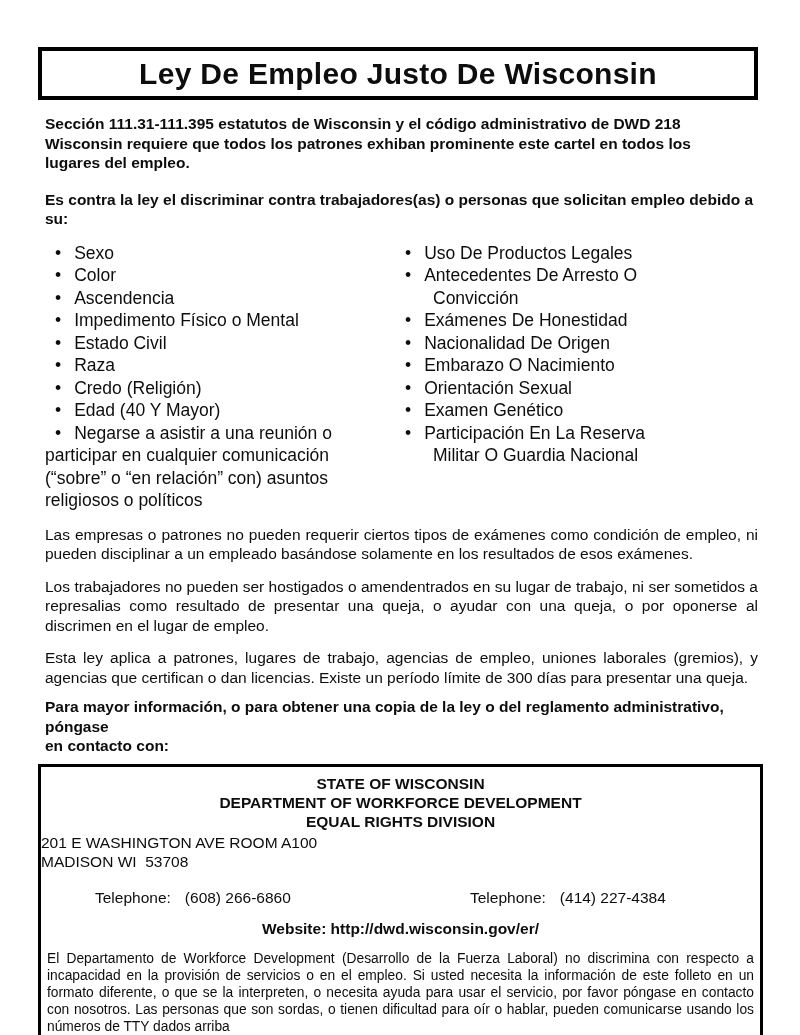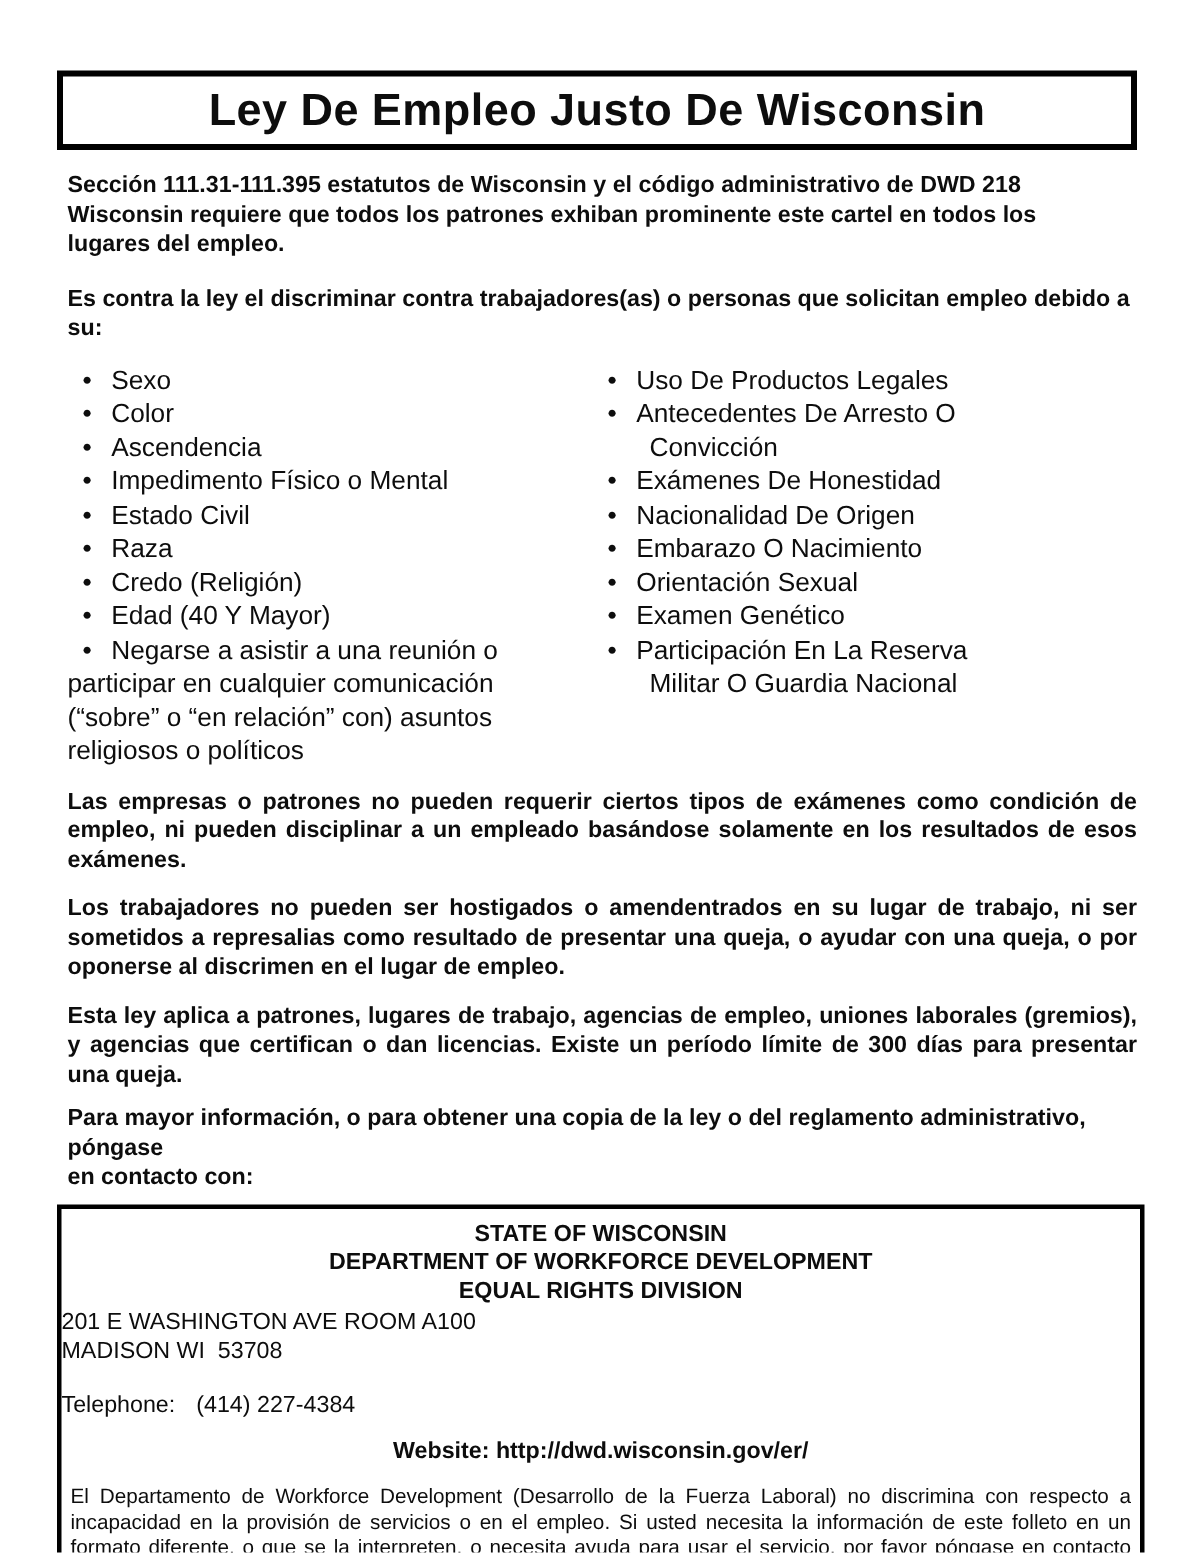--- a/index.html
+++ b/index.html
@@ -26,21 +26,21 @@
   }
   .title-box h1 {
     margin: 0;
     font-size: 30px;
     font-weight: 700;
     letter-spacing: 0.3px;
     white-space: nowrap;
   }
 
   
-  .p { font-size: 15.5px; line-height: 19.5px; margin: 0; font-weight: bold; }
+  .p { font-size: 15.5px; line-height: 19.5px; margin: 0; }
   .bold { font-weight: 700; }
   .prewrap { white-space: pre-line; }
   .just { text-align: justify; }
   .intro { margin-top: 14px; }
   .prohib { margin-top: 17px; }
   .para { margin-top: 13px; }
   .contact-intro { margin-top: 10px; }
 
   
   .columns { display: flex; margin-top: 13px; }
@@ -138,20 +138,23 @@
     <div class="cb-header">EQUAL RIGHTS DIVISION</div>
 
     <div class="addr-row">
       <div class="addr-col first">
         <div class="addr-line">201 E WASHINGTON AVE ROOM A100</div>
         <div class="addr-line">MADISON WI  53708</div>
       </div>
     </div>
 
     <div class="tel-row">
+      <div class="tel-col first">
+        <span>Telephone:</span><span class="tel-num">(608) 266-6860</span>
+      </div>
       <div class="tel-col">
         <span>Telephone:</span><span class="tel-num">(414) 227-4384</span>
       </div>
     </div>
 
     <div class="website">Website: http://dwd.wisconsin.gov/er/</div>
 
     <p class="disclaimer">El Departamento de Workforce Development (Desarrollo de la Fuerza Laboral) no discrimina con respecto a incapacidad en la provisión de servicios o en el empleo.  Si usted necesita la información de este folleto en un formato diferente, o que se la interpreten, o necesita ayuda para usar el servicio, por favor póngase en contacto con nosotros.  Las personas que son sordas, o tienen dificultad para oír o hablar, pueden comunicarse usando los números de TTY dados arriba</p>
   </div>
 

